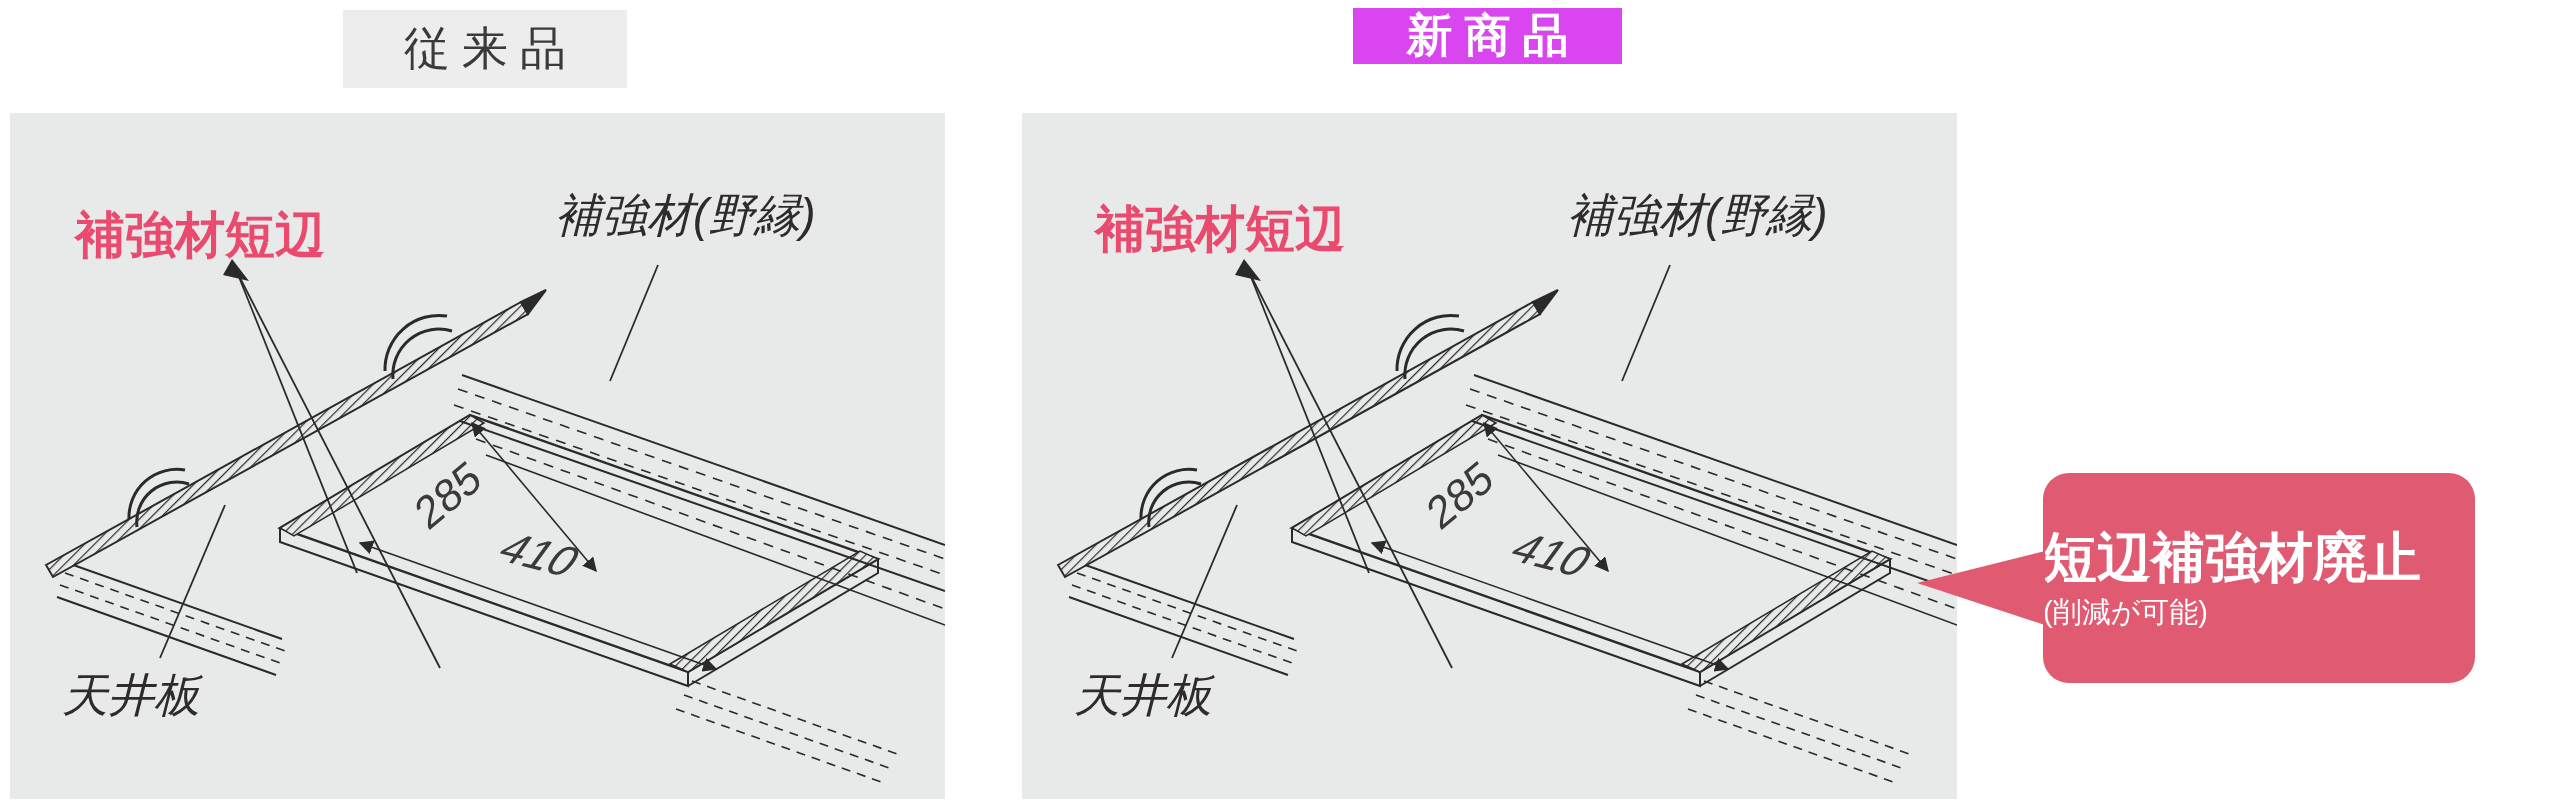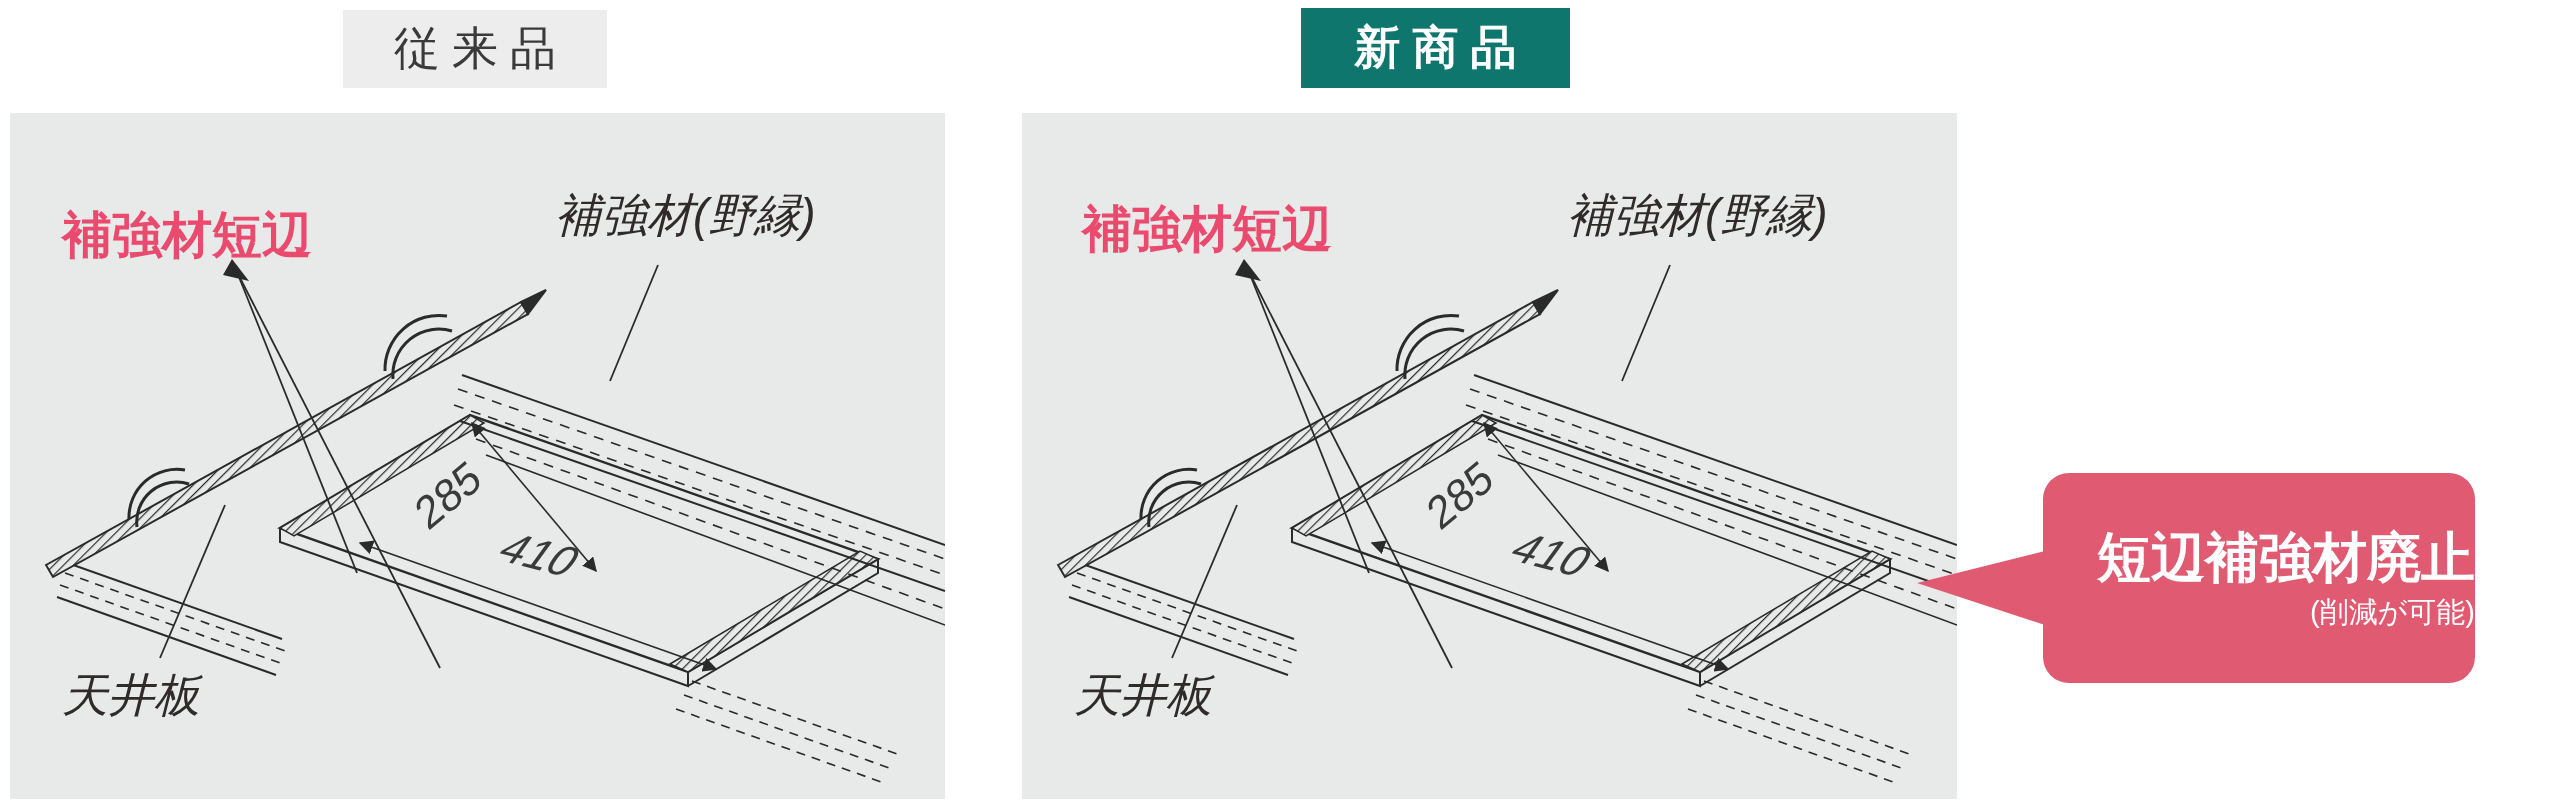--- a/index.html
+++ b/index.html
@@ -4,35 +4,35 @@
 <style>
   html,body{margin:0;padding:0;background:#ffffff;}
   #canvas{
     position:relative;width:2560px;height:810px;background:#ffffff;overflow:hidden;
     font-family:"Liberation Sans",sans-serif;
   }
   .badge{
     position:absolute;display:flex;align-items:center;justify-content:center;
     font-size:46px;letter-spacing:12px;text-indent:12px;white-space:nowrap;
   }
-  .badge-conventional{left:343px;top:10px;width:264px;height:78px;background:#ededed;color:#3a3a3a;}
-  .badge-new{left:1301px;top:8px;width:269px;height:80px;background:#0f766e;color:#ffffff;font-weight:bold;}
+  .badge-conventional{left:343px;top:10px;width:284px;height:78px;background:#ededed;color:#3a3a3a;}
+  .badge-new{left:1353px;top:8px;width:269px;height:56px;background:#d946ef;color:#ffffff;font-weight:bold;}
   .panel{
     position:absolute;top:113px;width:935px;height:686px;background:#e8e9e9;
   }
   .panel-left{left:10px;}
   .panel-right{left:1022px;}
   .panel svg{position:absolute;left:0;top:0;width:935px;height:686px;}
   .diagram-label{position:absolute;white-space:nowrap;line-height:1.15;}
-  .label-pink{font-size:50px;font-weight:bold;color:#e94a6d;}
+  .label-pink{font-size:50px;font-weight:bold;color:#e94a6d;margin-left:13px;}
   .label-dark{font-size:46px;color:#2f2b2a;font-style:italic;}
   .callout{
     position:absolute;left:2043px;top:473px;width:432px;height:210px;
     background:#e05a72;border-radius:26px;
-    display:flex;flex-direction:column;align-items:flex-end;justify-content:center;row-gap:14px;
+    display:flex;flex-direction:column;align-items:flex-start;justify-content:center;row-gap:14px;
     color:#ffffff;
   }
   .callout-title{font-size:54px;font-weight:bold;line-height:1;white-space:nowrap;}
   .callout-subtitle{font-size:29px;line-height:1;white-space:nowrap;}
   .callout-tail{position:absolute;left:-126px;top:78px;width:128px;height:78px;display:block;}
 </style>
 </head>
 <body>
 
 <div id="canvas">

